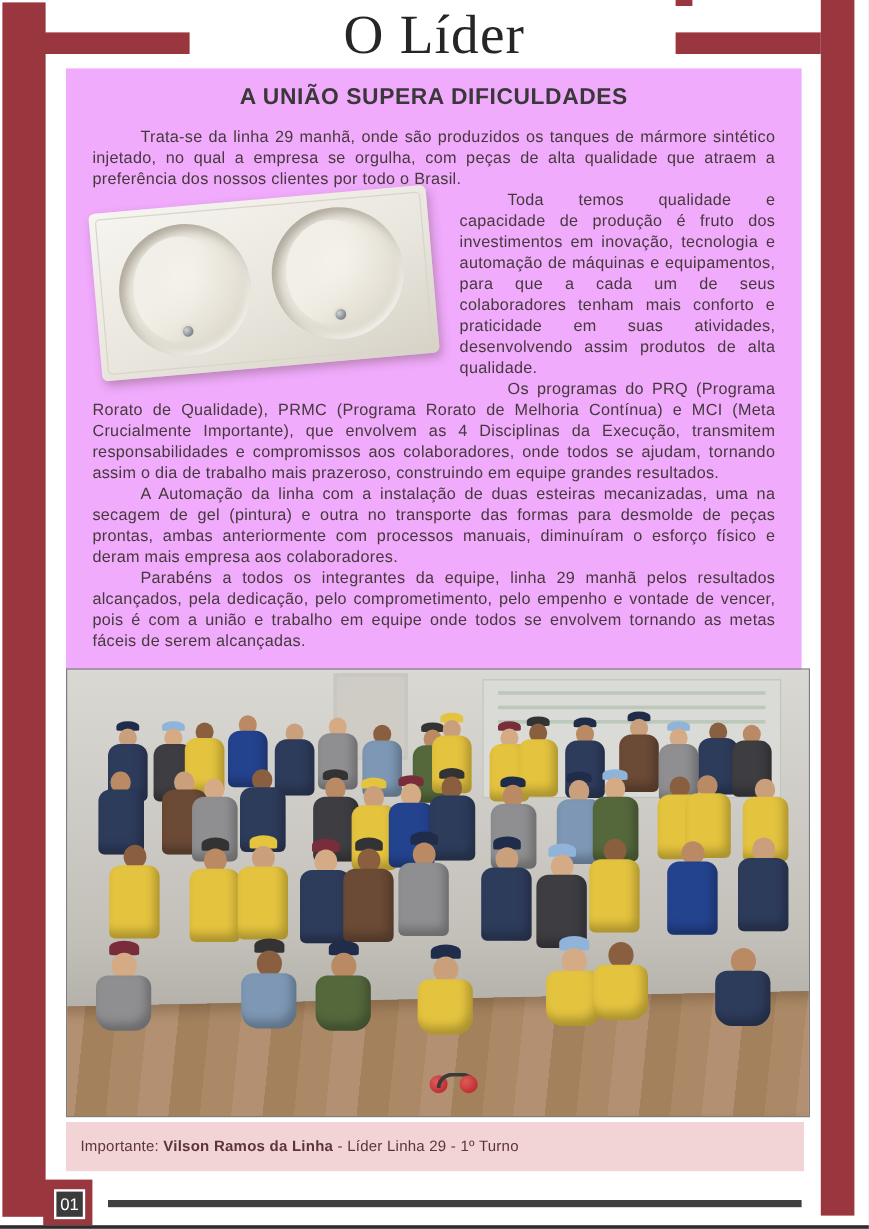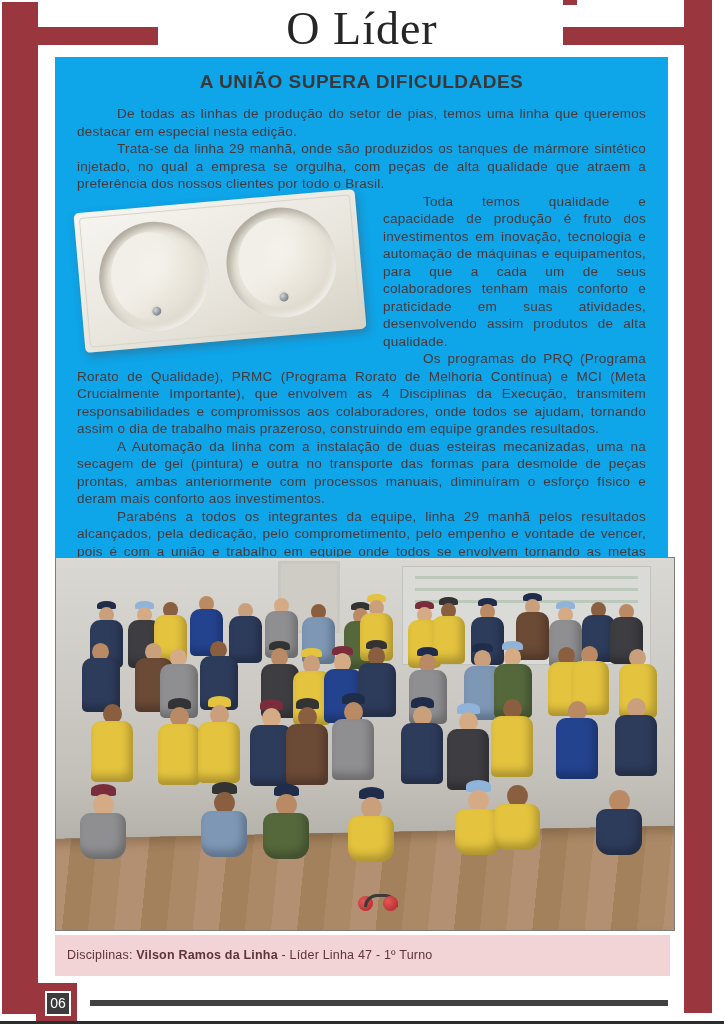--- a/index.html
+++ b/index.html
@@ -17,21 +17,21 @@
   .corner-foot{left:36px;top:983px;width:41px;height:38px;}
   
   .masthead{
     position:absolute;left:0;top:2px;width:724px;text-align:center;
     font-family:"Liberation Serif",serif;font-size:46px;color:#262626;
     letter-spacing:1px;
   }
   
   .article{
     position:absolute;left:55px;top:57px;width:613px;height:618px;
-    background:#0ea5e9;box-sizing:border-box;padding:8px 22px 0 22px;
+    background:#f0abfc;box-sizing:border-box;padding:8px 22px 0 22px;
   }
   .article h1{
     margin:6px 0 12px 0;text-align:center;font-size:19px;font-weight:bold;
     color:#3a3738;letter-spacing:0.5px;
   }
   .article p{
     margin:0;text-align:justify;text-indent:40px;
     font-size:13.5px;line-height:17.5px;letter-spacing:0.25px;color:#46393b;
   }
   
@@ -102,40 +102,39 @@
 <div class="bar bar-left-h"></div>
 <div class="bar bar-right-v"></div>
 <div class="bar bar-right-h"></div>
 <div class="bar bar-top-sliver"></div>
 <div class="bar corner-foot"></div>
 
 <div class="masthead">O Líder</div>
 
 <div class="article">
   <h1>A UNIÃO SUPERA DIFICULDADES</h1>
-  <p>De todas as linhas de produção do setor de pias, temos uma linha que queremos destacar em especial nesta edição.</p>
   <p>Trata-se da linha 29 manhã, onde são produzidos os tanques de mármore sintético injetado, no qual a empresa se orgulha, com peças de alta qualidade que atraem a preferência dos nossos clientes por todo o Brasil.</p>
 
   <div class="sink-wrap" title="Tanque duplo de mármore sintético injetado">
     <div class="sink">
       <span class="rim"></span>
       <span class="bowl b1">
           <span class="crescent"></span>
         </span>
       <span class="bowl b2">
           <span class="crescent"></span>
         </span>
       <span class="drain" style="left:70px;top:100px;"></span>
       <span class="drain" style="left:198px;top:97px;"></span>
     </div>
   </div>
 
   <p>Toda temos qualidade e capacidade de produção é fruto dos investimentos em inovação, tecnologia e automação de máquinas e equipamentos, para que a cada um de seus colaboradores tenham mais conforto e praticidade em suas atividades, desenvolvendo assim produtos de alta qualidade.</p>
   <p>Os programas do PRQ (Programa Rorato de Qualidade), PRMC (Programa Rorato de Melhoria Contínua) e MCI (Meta Crucialmente Importante), que envolvem as 4 Disciplinas da Execução, transmitem responsabilidades e compromissos aos colaboradores, onde todos se ajudam, tornando assim o dia de trabalho mais prazeroso, construindo em equipe grandes resultados.</p>
-  <p>A Automação da linha com a instalação de duas esteiras mecanizadas, uma na secagem de gel (pintura) e outra no transporte das formas para desmolde de peças prontas, ambas anteriormente com processos manuais, diminuíram o esforço físico e deram mais conforto aos investimentos.</p>
+  <p>A Automação da linha com a instalação de duas esteiras mecanizadas, uma na secagem de gel (pintura) e outra no transporte das formas para desmolde de peças prontas, ambas anteriormente com processos manuais, diminuíram o esforço físico e deram mais empresa aos colaboradores.</p>
   <p>Parabéns a todos os integrantes da equipe, linha 29 manhã pelos resultados alcançados, pela dedicação, pelo comprometimento, pelo empenho e vontade de vencer, pois é com a união e trabalho em equipe onde todos se envolvem tornando as metas fáceis de serem alcançadas.</p>
 </div>
 
 <div class="photo" title="Equipe da linha 29 manhã reunida para foto em grupo">
   <div class="doorframe"></div>
   <div class="whiteboard">
       <i></i>
       <i></i>
       <i></i>
     </div>
@@ -381,18 +380,18 @@
         <div class="head" style="width:21px;height:22.05px;background:#b98a64;margin-left:12.5px;margin-top:-2px;"></div>
         <div class="torso" style="width:46px;height:46px;background:#2e3c5c;border-radius:10px 10px 14px 14px;margin-top:-3px;"></div>
       </div>
     </div>
   <div class="earmuffs">
       <i></i>
     </div>
 </div>
 
 <div class="caption">
-  <span>Disciplinas: </span><b>Vilson Ramos da Linha</b><span> - Líder Linha 47 - 1º Turno</span>
+  <span>Importante: </span><b>Vilson Ramos da Linha</b><span> - Líder Linha 29 - 1º Turno</span>
 </div>
 
-<div class="pagenum">06</div>
+<div class="pagenum">01</div>
 <div class="footer-bar"></div>
 <div class="bottom-line"></div>
 
 </body></html>

